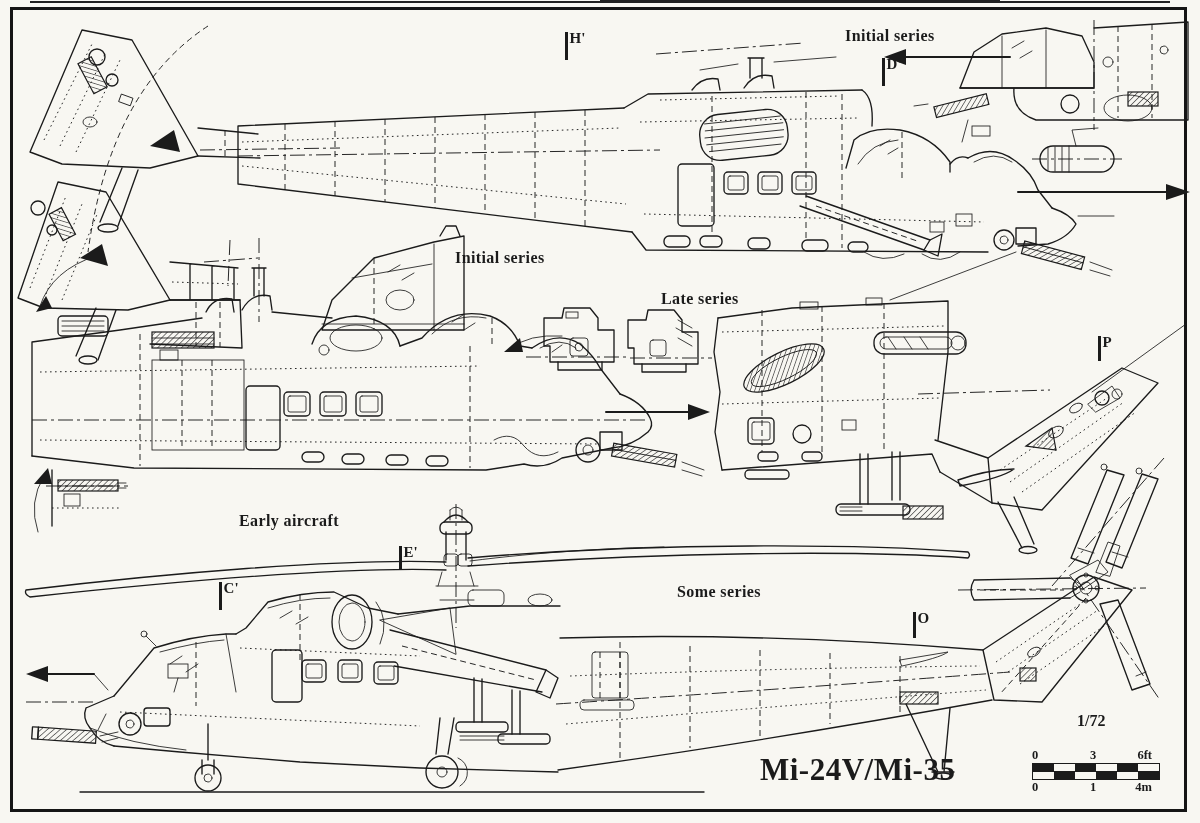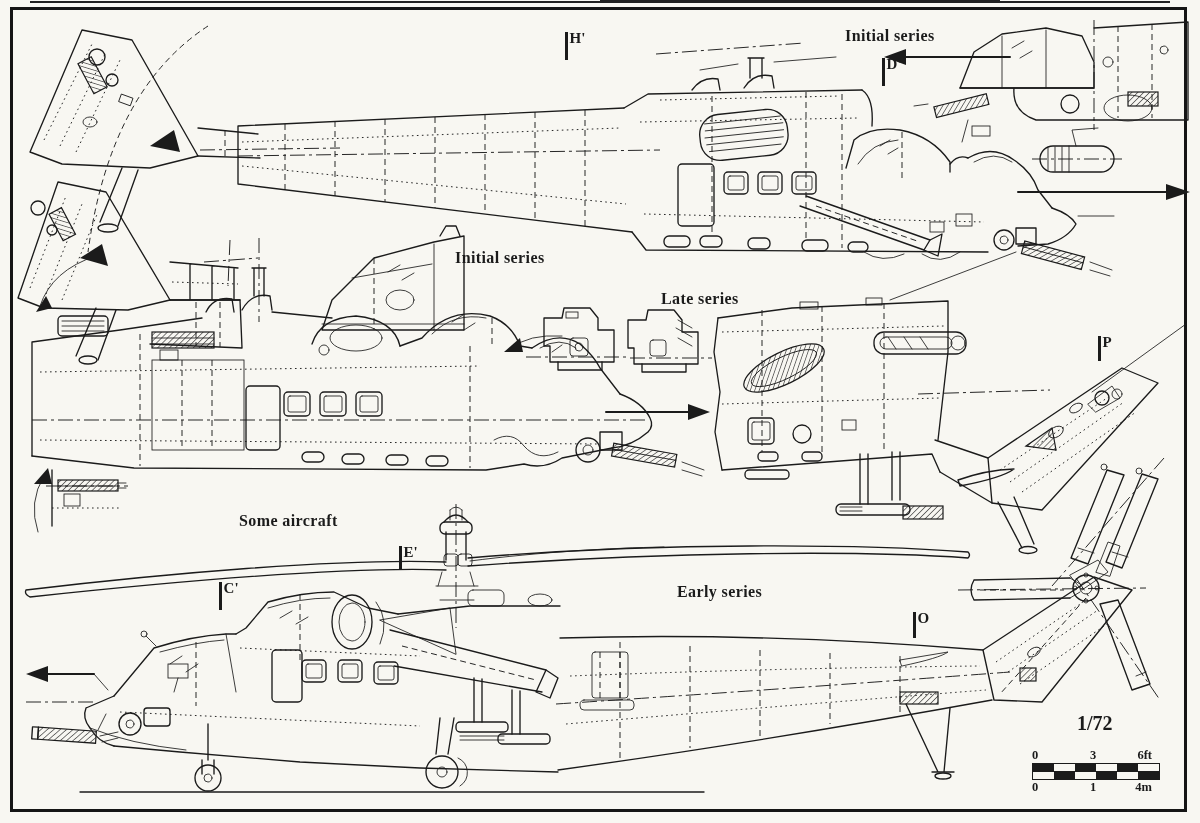--- a/index.html
+++ b/index.html
@@ -18,21 +18,21 @@
   .s2 {fill:none;stroke:#1b1b1b;stroke-width:2;stroke-linecap:round;}
   .tn {fill:none;stroke:#1b1b1b;stroke-width:.85;stroke-linecap:round;}
   .dash{fill:none;stroke:#1b1b1b;stroke-width:.95;stroke-dasharray:6 4;}
   .dot {fill:none;stroke:#1b1b1b;stroke-width:.95;stroke-dasharray:1.6 3.4;}
   .dd  {fill:none;stroke:#1b1b1b;stroke-width:.95;stroke-dasharray:15 4 3 4;}
   .blk {fill:#1b1b1b;stroke:none;}
   .ht  {fill:url(#hA);stroke:#1b1b1b;stroke-width:1.2;}
   
   .lbl{position:absolute;font-weight:bold;font-size:16px;letter-spacing:.4px;white-space:nowrap;}
   .ttl{position:absolute;font-weight:bold;font-size:31px;letter-spacing:.5px;white-space:nowrap;}
-  .scl{position:absolute;font-weight:bold;font-size:20px;white-space:nowrap;}
+  .scl{position:absolute;font-weight:bold;font-size:16px;white-space:nowrap;}
   .sec-marker{position:absolute;display:flex;align-items:flex-start;gap:2px;}
   .sec-marker .tick{width:2.6px;height:28px;background:#1b1b1b;}
   .sec-marker .sec-label{font-weight:bold;font-size:15px;line-height:13px;}
   
   #scalebar{position:absolute;left:1032px;top:748px;width:128px;}
   .sb-lbls{position:relative;height:15px;font-weight:bold;font-size:12.5px;}
   .sb-lbls span{position:absolute;top:0;}
   .sb-l0{left:0;} .sb-l1{left:58px;} .sb-l2{right:8px;}
   .sb-bars{border:1.4px solid #1b1b1b;}
   .sb-row{display:flex;height:7px;}
@@ -431,22 +431,22 @@
       <path class="dd" d="M46,486 L128,486"></path>
       <path class="dot" d="M52,508 L120,508"></path>
       <path class="tn" d="M38,532 Q28,502 44,476"></path>
       <polygon class="blk" points="34,484 48,468 52,484"></polygon>
     </g>
   </svg>
 
   <div class="lbl" style="left:845px;top:27px;">Initial series</div>
   <div class="lbl" style="left:455px;top:249px;">Initial series</div>
   <div class="lbl" style="left:661px;top:290px;">Late series</div>
-  <div class="lbl" style="left:239px;top:512px;">Some aircraft</div>
-  <div class="lbl" style="left:677px;top:583px;">Early series</div>
+  <div class="lbl" style="left:239px;top:512px;">Early aircraft</div>
+  <div class="lbl" style="left:677px;top:583px;">Some series</div>
 
   <div class="sec-marker" style="left:565px;top:32px;">
     <span class="tick"></span>
     <span class="sec-label">H'</span>
   </div>
   <div class="sec-marker" style="left:882px;top:58px;">
     <span class="tick"></span>
     <span class="sec-label">D'</span>
   </div>
   <div class="sec-marker" style="left:1098px;top:336px;">
@@ -459,20 +459,21 @@
   </div>
   <div class="sec-marker" style="left:219px;top:582px;">
     <span class="tick"></span>
     <span class="sec-label">C'</span>
   </div>
   <div class="sec-marker" style="left:913px;top:612px;">
     <span class="tick" style="height:26px;"></span>
     <span class="sec-label">O</span>
   </div>
 
+  <div class="ttl" style="left:760px;top:752px;">Mi-24V/Mi-35</div>
   <div class="scl" style="left:1077px;top:712px;">1/72</div>
 
   <div id="scalebar">
     <div class="sb-lbls">
       <span class="sb-l0">0</span>
       <span class="sb-l1">3</span>
       <span class="sb-l2">6ft</span>
     </div>
     <div class="sb-bars">
       <div class="sb-row">

